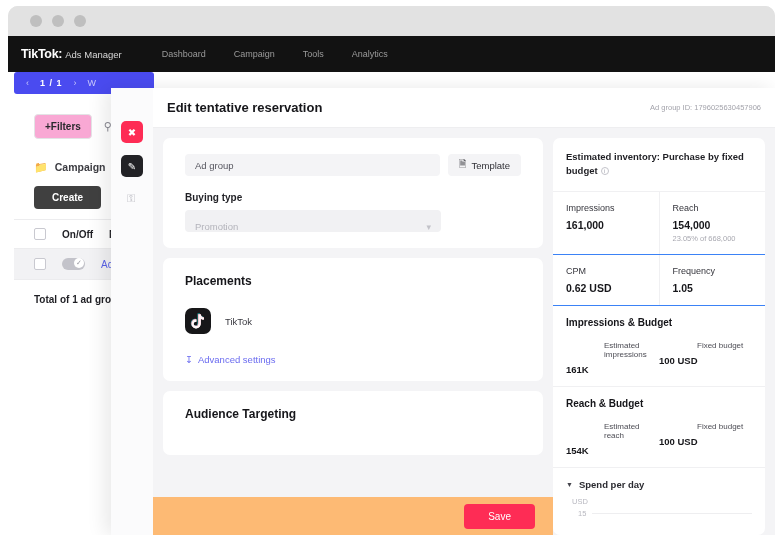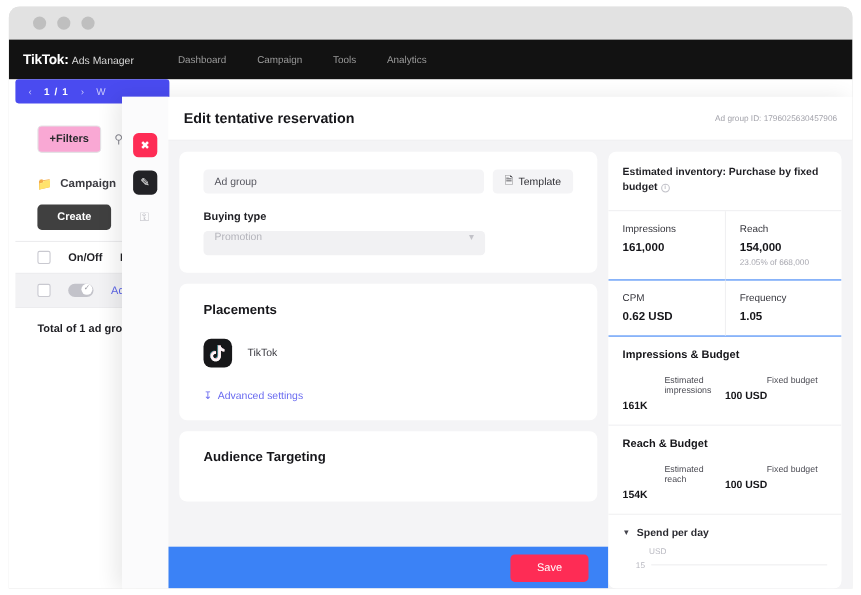--- a/index.html
+++ b/index.html
@@ -92,33 +92,33 @@
   .field-label { font-size: 10px; font-weight: 700; color: #1f1f24; margin-bottom: 7px; }
   .row-inline { display: flex; gap: 8px; align-items: center; }
   .input {
     flex: 1; height: 22px; background: #f4f4f6; border: none; border-radius: 4px;
     font-size: 9.5px; color: #55555e; padding: 0 10px; display:flex; align-items:center;
     font-family: "Liberation Sans", sans-serif;
   }
   .btn-template { background: #f4f4f6; border-radius: 4px; height: 22px; padding: 0 11px; display:flex; align-items:center; gap: 5px; font-size: 9.5px; color: #303036; }
   .select {
     width: 256px; height: 22px; background: #f1f1f3; border-radius: 4px; font-size: 9.5px; color: #b4b4bb;
-    padding: 0 10px; display: flex; align-items: flex-start; justify-content: space-between;
+    padding: 0 10px; display: flex; align-items: flex-end; justify-content: space-between;
   }
   .select .cv { font-size: 9px; color:#c2c2c8; }
   .sect-title { font-size: 12px; font-weight: 700; color: #16161a; }
 
   .placement-row { display: flex; align-items: center; gap: 14px; margin-top: 20px; }
   .tt-logo { width: 26px; height: 26px; border-radius: 7px; background: #171719; position: relative; overflow:hidden; }
   .placement-name { font-size: 9.5px; color: #3a3a41; }
   .adv { margin-top: 20px; font-size: 9.5px; color: #6b6cf0; display: flex; align-items: center; gap: 5px; }
 
   #footer {
     position: absolute; left: 0; bottom: 0; width: 400px; height: 38px;
-    background: #3b82f6; display: flex; align-items: center; justify-content: flex-end; padding-right: 18px;
+    background: #fdba74; display: flex; align-items: center; justify-content: flex-end; padding-right: 18px;
   }
   .btn-save { background: #fe2c55; color: #fff; border: none; border-radius: 4px; font-size: 10px; padding: 7px 24px; }
 
   
   #rightcol { width: 222px; height: 100%; padding: 10px 10px 0 0; }
   #statpanel { background: #fff; border-radius: 7px; overflow: hidden; height: 100%; }
   .sp-head { padding: 12px 13px; font-size: 9.5px; font-weight: 700; color: #1f1f24; line-height: 1.5; border-bottom: 1px solid #f0f0f2; }
   .info-ic { display:inline-block; width:8px; height:8px; border-radius:50%; border:1px solid #c3c3ca; color:#c3c3ca; font-size:6px; line-height:7px; text-align:center; vertical-align: 1px; margin-left:3px;}
   .sp-grid { display: flex; border-bottom: 1px solid #3b82f6; }
   .sp-cell { flex: 1; padding: 11px 13px; }
@@ -128,21 +128,21 @@
   .sp-sub { font-size: 7.5px; color: #a8a8b0; margin-top: 3px; }
   .sp-sec { padding: 11px 13px; border-bottom: 1px solid #f0f0f2; }
   .sp-sec-title { font-size: 10px; font-weight: 700; color: #16161a; margin-bottom: 13px; }
   .sp-pair { display: flex; }
   .sp-pair > div { flex: 1; }
   .sp-pk { font-size: 8px; color: #4c4c54; margin-bottom: 5px; margin-left: 38px; }
   .sp-pv { font-size: 9.5px; font-weight: 700; color: #16161a; }
   .sp-spend { padding: 11px 13px; }
   .sp-spend-t { font-size: 9.5px; font-weight: 600; color: #2a2a30; display:flex; align-items:center; gap:6px; }
   .caret { font-size: 7px; color: #44444c; }
-  .axis-unit { font-size: 7.5px; color: #b8b8c0; margin: 7px 0 3px 24px; }
+  .axis-unit { font-size: 7.5px; color: #b8b8c0; margin: 7px 0 3px 6px; }
   .axis-tick { font-size: 7.5px; color: #b8b8c0; margin-left: 12px; }
   .chart-line { height:1px; background:#eeeef0; margin-left: 26px; position: relative; top: -5px; }
 </style>
 </head>
 <body>
 
 <div id="window">
 
   <div id="titlebar">
     <span class="dot"></span>

